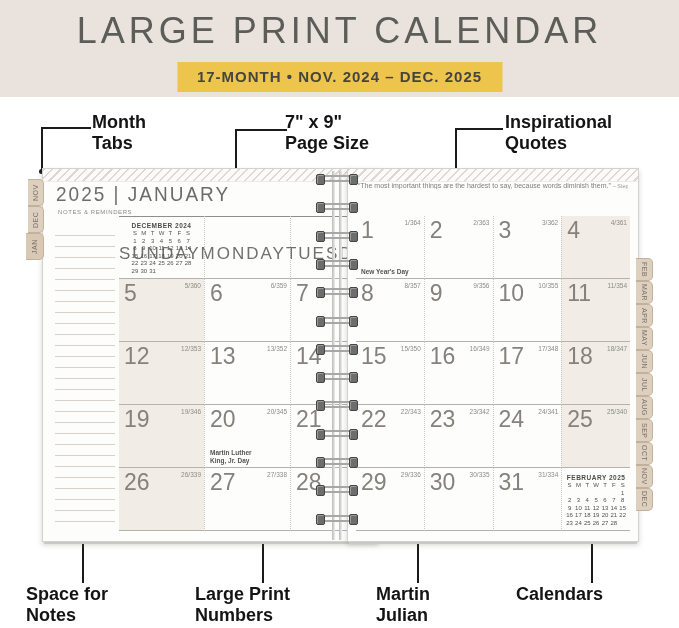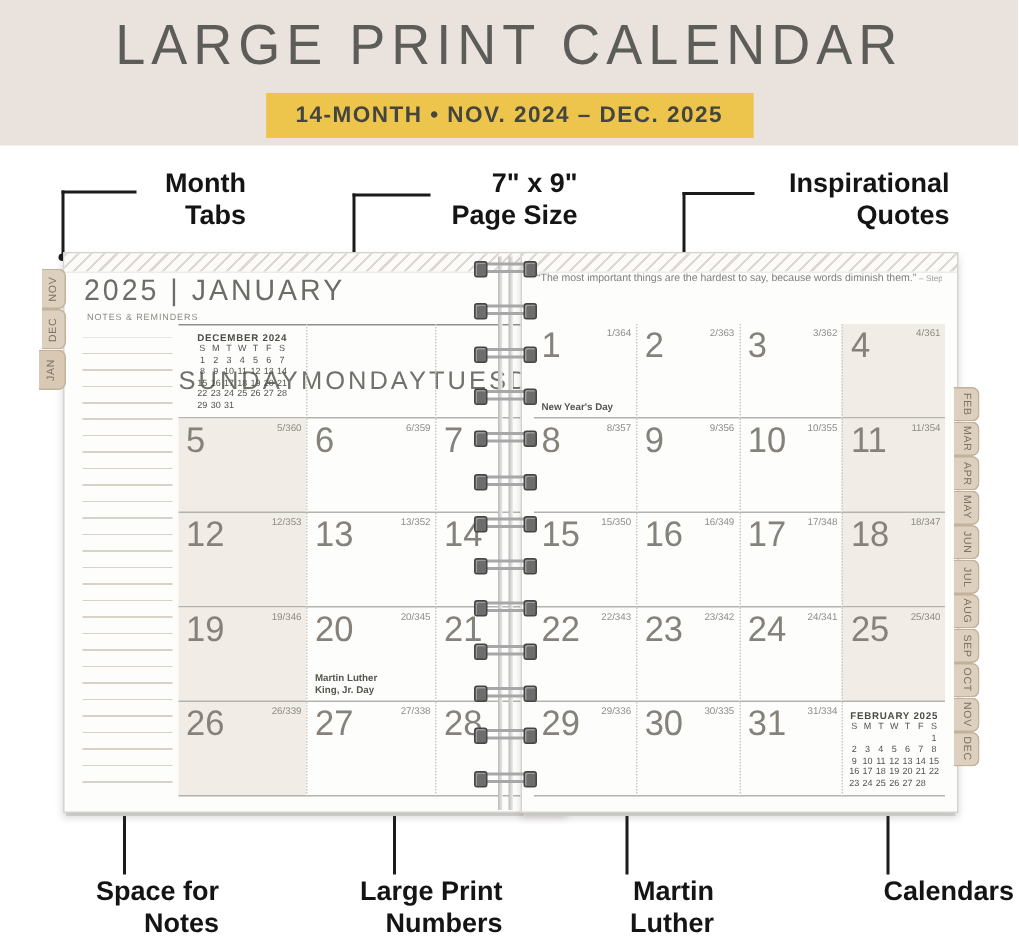--- a/index.html
+++ b/index.html
@@ -6,21 +6,21 @@
   .canvas{position:relative;width:679px;height:628px;background:#ffffff;overflow:hidden;
           font-family:"Liberation Sans",sans-serif;}
   
   .banner{position:absolute;left:0;top:0;width:679px;height:97px;background:#e9e2dd;}
   .banner-title{position:absolute;left:0;top:9px;width:679px;text-align:center;
     font-size:36px;font-weight:400;letter-spacing:4px;color:#5c5d58;transform:scaleY(1.05);}
   .banner-pill{position:absolute;left:50%;top:62px;transform:translateX(-50%);
     background:#edc44c;height:30px;line-height:30px;padding:0 20px;white-space:nowrap;
     font-size:15px;font-weight:bold;color:#45453f;letter-spacing:1px;}
   
-  .callout{position:absolute;text-align:right;font-weight:bold;font-size:18px;
+  .callout{position:absolute;text-align:left;font-weight:bold;font-size:18px;
     line-height:21px;color:#141414;}
   .conn{position:absolute;background:#1b1b1b;}
   .dot{position:absolute;width:5px;height:5px;border-radius:50%;background:#1b1b1b;}
   
   .page{position:absolute;top:168px;width:290px;height:372px;background:#fdfdfc;
     border:1px solid #d2d2cf;box-shadow:0 3px 5px rgba(90,85,80,.25),0 4px 0 -2px #e3e3e0;}
   .page-hatch{position:absolute;left:0;top:0;right:0;height:12px;border-bottom:1px solid #efece8;
     background:repeating-linear-gradient(135deg,#ddd8d1 0 1.5px,#fcfbfa 1.5px 6px);}
   .lp-title{position:absolute;left:13px;top:15px;font-size:19px;letter-spacing:2px;
     color:#6d6d68;transform:scaleY(1.04);}
@@ -63,21 +63,21 @@
     border:1px solid #454545;border-radius:2px;box-shadow:inset 1px 1px 0 #9b9b9b;}
   .loop .cl{left:0}.loop .cr{right:0}
 </style>
 </head>
 <body>
 
 <div class="canvas">
 
   <div class="banner">
     <div class="banner-title">LARGE PRINT CALENDAR</div>
-    <div class="banner-pill">14-MONTH  •  NOV. 2024 – DEC. 2025</div>
+    <div class="banner-pill">17-MONTH  •  NOV. 2024 – DEC. 2025</div>
   </div>
 
   <div class="callout" style="left:92px;top:112px;width:72px;">
     <div>Month</div>
     <div>Tabs</div>
   </div>
   <div class="callout" style="left:285px;top:112px;width:100px;">
     <div>7" x 9"</div>
     <div>Page Size</div>
   </div>
@@ -108,21 +108,21 @@
   <div class="callout" style="left:26px;top:584px;width:120px;">
     <div>Space for</div>
     <div>Notes</div>
   </div>
   <div class="callout" style="left:195px;top:584px;width:140px;">
     <div>Large Print</div>
     <div>Numbers</div>
   </div>
   <div class="callout" style="left:376px;top:584px;width:100px;">
     <div>Martin</div>
-    <div>Luther</div>
+    <div>Julian</div>
   </div>
   <div class="callout" style="left:516px;top:584px;width:160px;">
     <div>Calendars</div>
   </div>
 
   <div class="page" style="left:42px;padding-left:44px;">
     <div class="page-hatch"></div>
     <div class="lp-title">2025 | JANUARY</div>
     <div class="notes-label">NOTES &amp; REMINDERS</div>
     <div class="notes-lines"></div>

